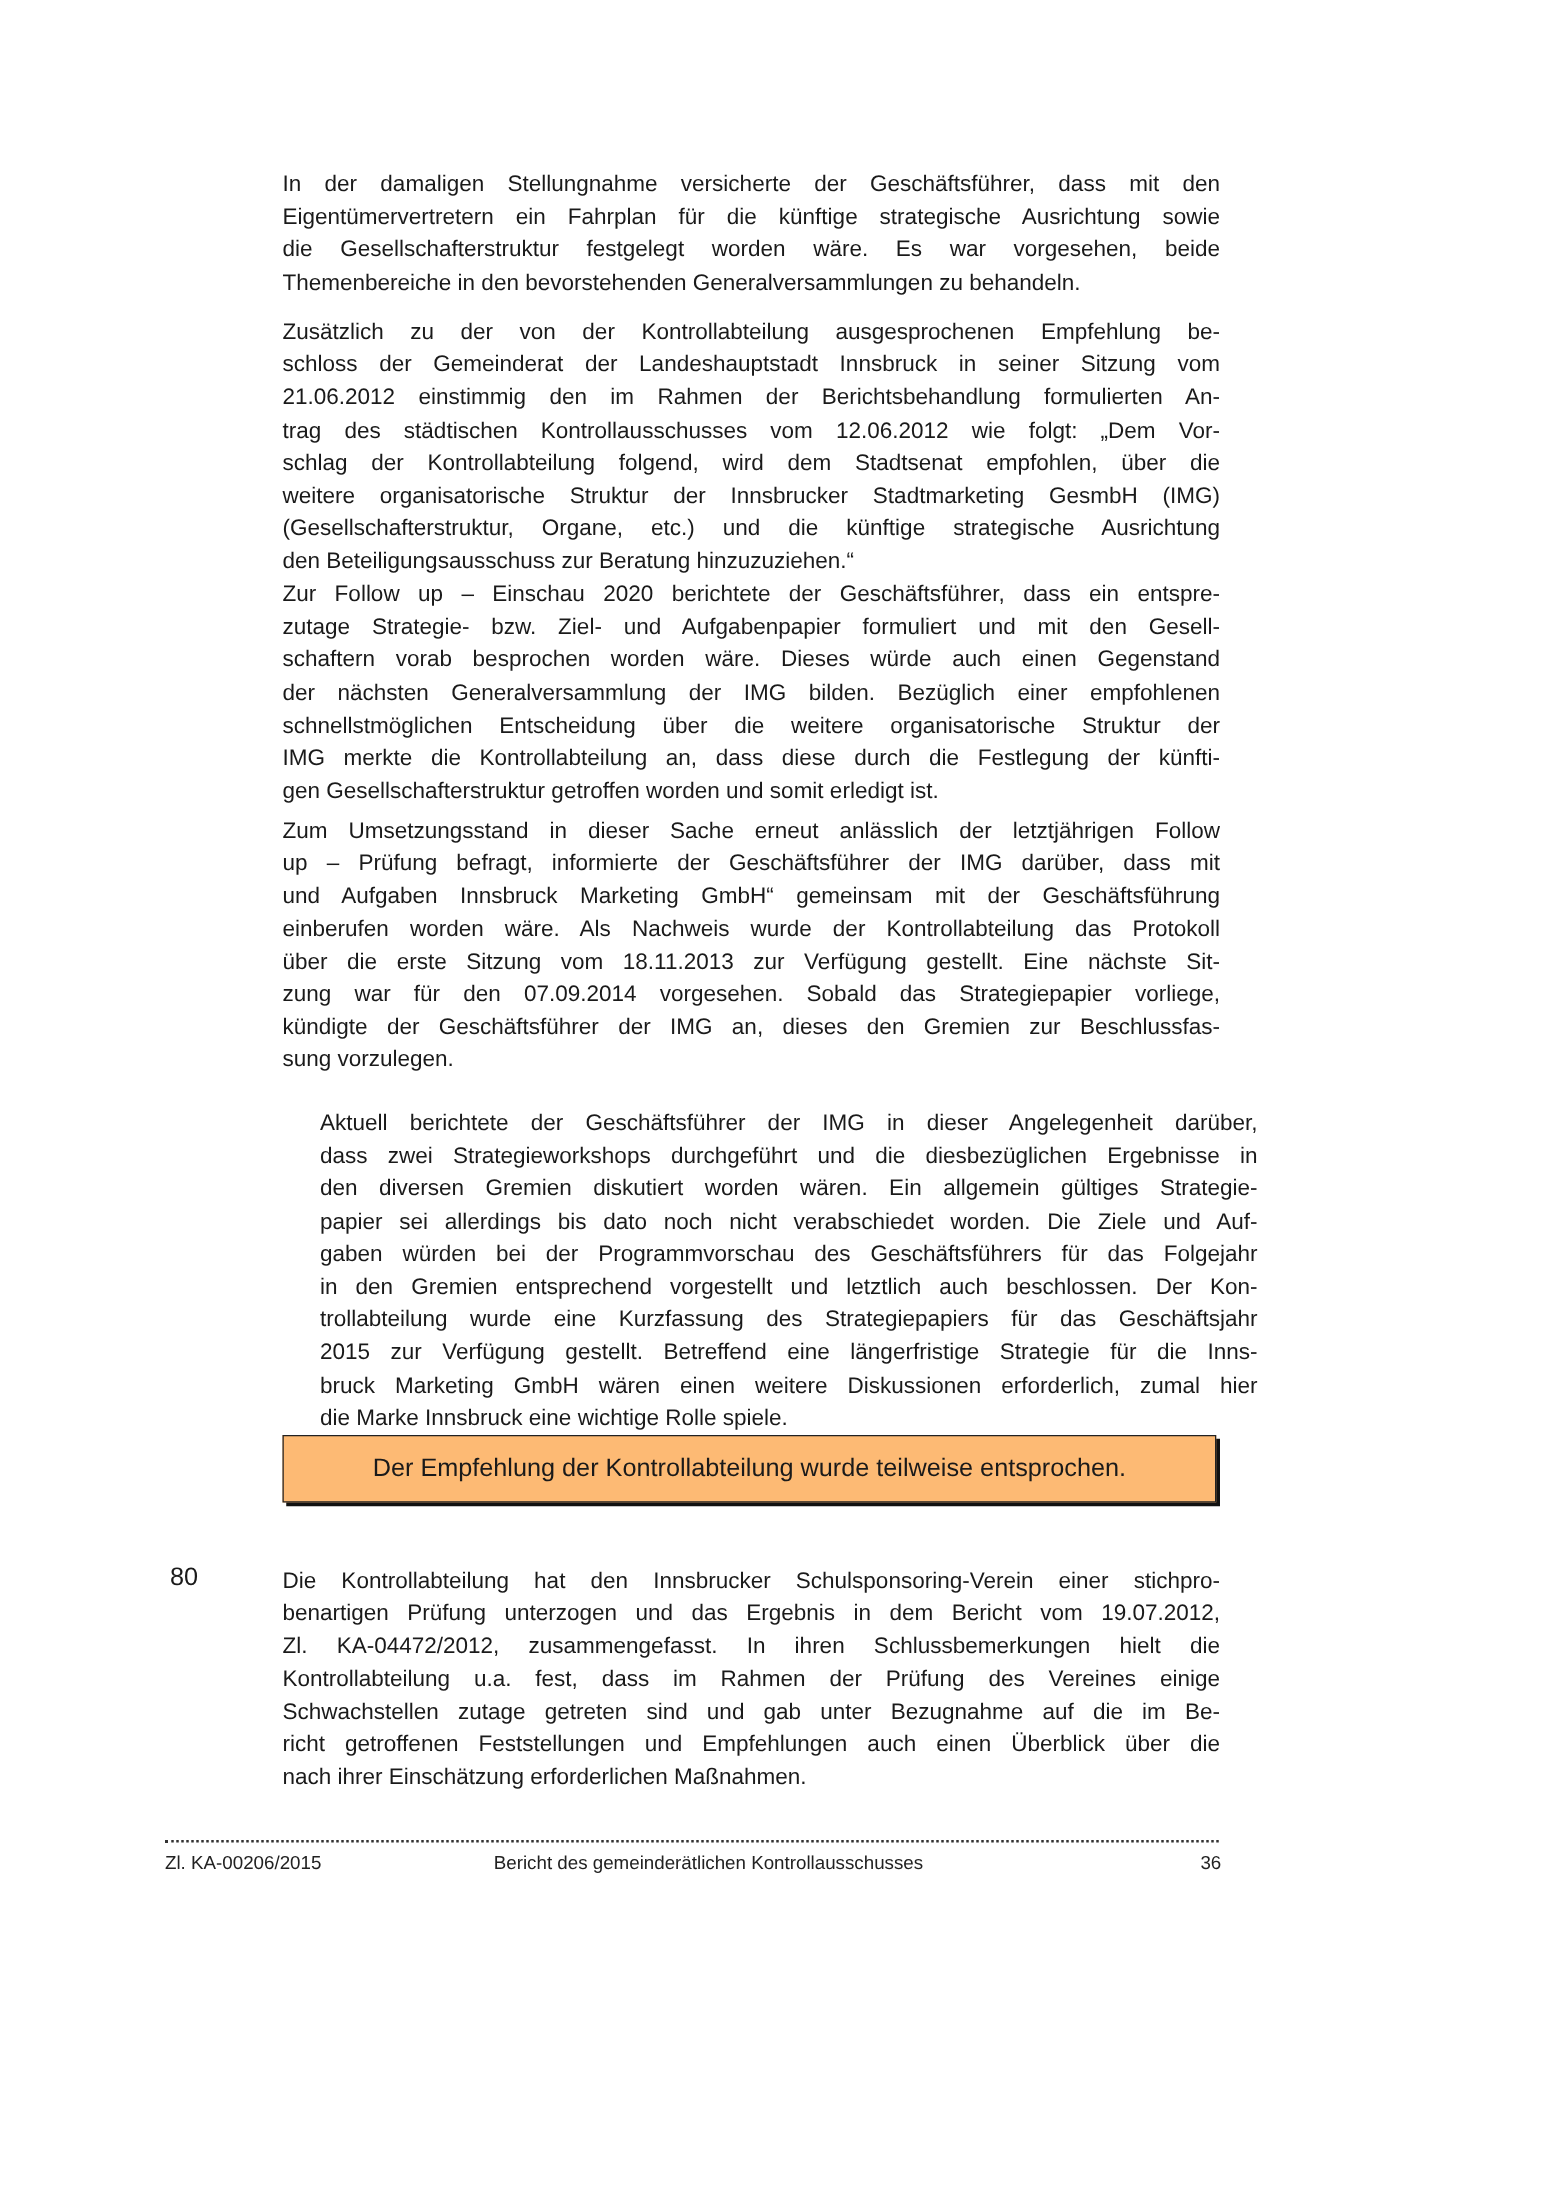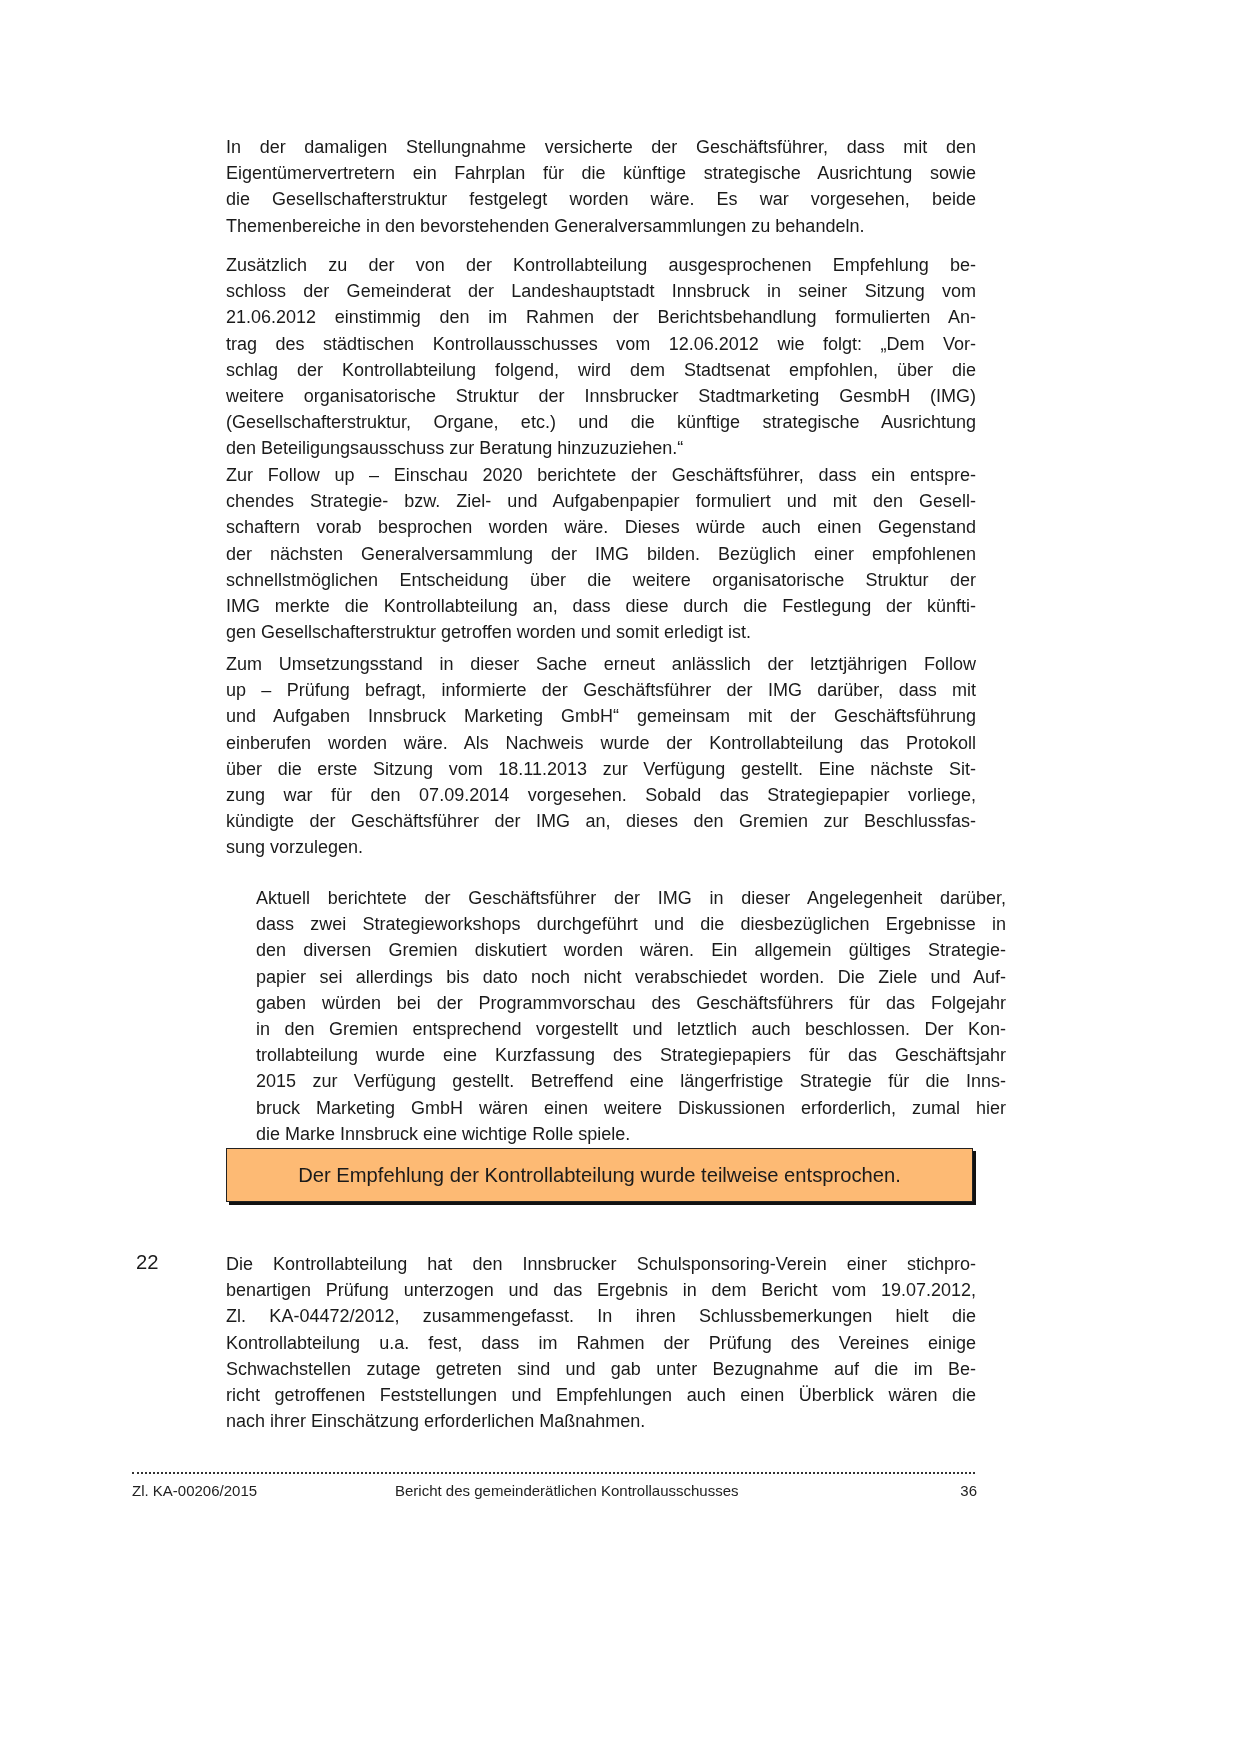--- a/index.html
+++ b/index.html
@@ -63,21 +63,21 @@
     <span class="line">21.06.2012 einstimmig den im Rahmen der Berichtsbehandlung formulierten An-</span>
     <span class="line">trag des städtischen Kontrollausschusses vom 12.06.2012 wie folgt: „Dem Vor-</span>
     <span class="line">schlag der Kontrollabteilung folgend, wird dem Stadtsenat empfohlen, über die</span>
     <span class="line">weitere organisatorische Struktur der Innsbrucker Stadtmarketing GesmbH (IMG)</span>
     <span class="line">(Gesellschafterstruktur, Organe, etc.) und die künftige strategische Ausrichtung</span>
     <span class="line last">den Beteiligungsausschuss zur Beratung hinzuzuziehen.“</span>
   </div>
 
   <div class="body-text p3 para">
     <span class="line">Zur Follow up – Einschau 2020 berichtete der Geschäftsführer, dass ein entspre-</span>
-    <span class="line">chendes Strategie- bzw. Ziel- und Aufgabenpapier formuliert und mit den Gesell-</span>
+    <span class="line">zutage Strategie- bzw. Ziel- und Aufgabenpapier formuliert und mit den Gesell-</span>
     <span class="line">schaftern vorab besprochen worden wäre. Dieses würde auch einen Gegenstand</span>
     <span class="line">der nächsten Generalversammlung der IMG bilden. Bezüglich einer empfohlenen</span>
     <span class="line">schnellstmöglichen Entscheidung über die weitere organisatorische Struktur der</span>
     <span class="line">IMG merkte die Kontrollabteilung an, dass diese durch die Festlegung der künfti-</span>
     <span class="line last">gen Gesellschafterstruktur getroffen worden und somit erledigt ist.</span>
   </div>
 
   <div class="body-text p4 para">
     <span class="line">Zum Umsetzungsstand in dieser Sache erneut anlässlich der letztjährigen Follow</span>
     <span class="line">up – Prüfung befragt, informierte der Geschäftsführer der IMG darüber, dass mit</span>
@@ -99,29 +99,29 @@
     <span class="line">trollabteilung wurde eine Kurzfassung des Strategiepapiers für das Geschäftsjahr</span>
     <span class="line">2015 zur Verfügung gestellt. Betreffend eine längerfristige Strategie für die Inns-</span>
     <span class="line">bruck Marketing GmbH wären einen weitere Diskussionen erforderlich, zumal hier</span>
     <span class="line last">die Marke Innsbruck eine wichtige Rolle spiele.</span>
   </div>
 
   <div class="green-box">
     <span>Der Empfehlung der Kontrollabteilung wurde teilweise entsprochen.</span>
   </div>
 
-  <div class="sec-num">22</div>
+  <div class="sec-num">80</div>
 
   <div class="body-text p6 para">
     <span class="line">Die Kontrollabteilung hat den Innsbrucker Schulsponsoring-Verein einer stichpro-</span>
     <span class="line">benartigen Prüfung unterzogen und das Ergebnis in dem Bericht vom 19.07.2012,</span>
     <span class="line">Zl. KA-04472/2012, zusammengefasst. In ihren Schlussbemerkungen hielt die</span>
     <span class="line">Kontrollabteilung u.a. fest, dass im Rahmen der Prüfung des Vereines einige</span>
     <span class="line">Schwachstellen zutage getreten sind und gab unter Bezugnahme auf die im Be-</span>
-    <span class="line">richt getroffenen Feststellungen und Empfehlungen auch einen Überblick wären die</span>
+    <span class="line">richt getroffenen Feststellungen und Empfehlungen auch einen Überblick über die</span>
     <span class="line last">nach ihrer Einschätzung erforderlichen Maßnahmen.</span>
   </div>
 
   <div class="footer-dots"></div>
 
   <div class="footer">
     <span class="f-left">Zl. KA-00206/2015</span>
     <span class="f-center">Bericht des gemeinderätlichen Kontrollausschusses</span>
     <span class="f-right">36</span>
   </div>

